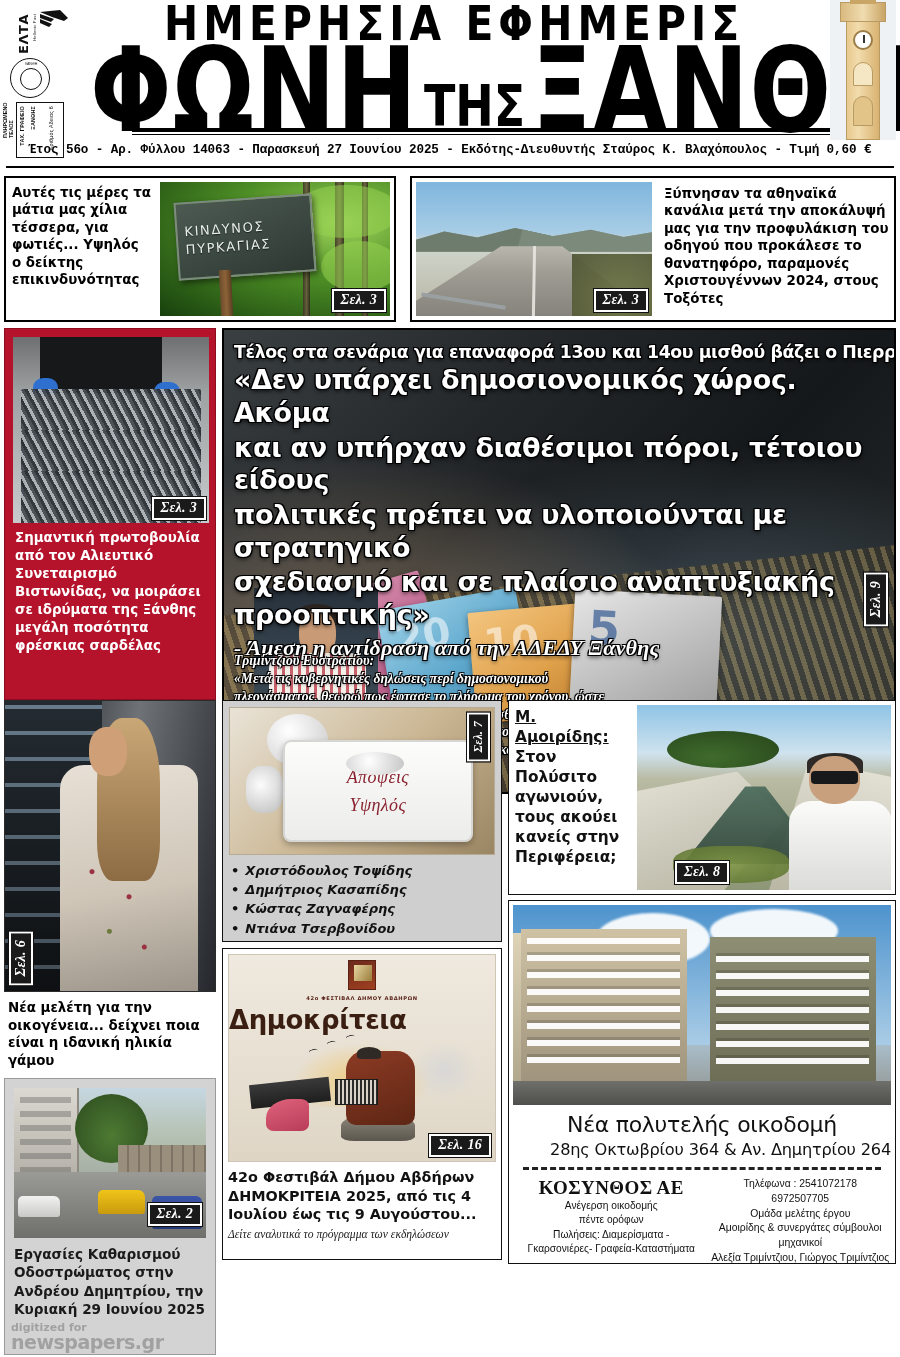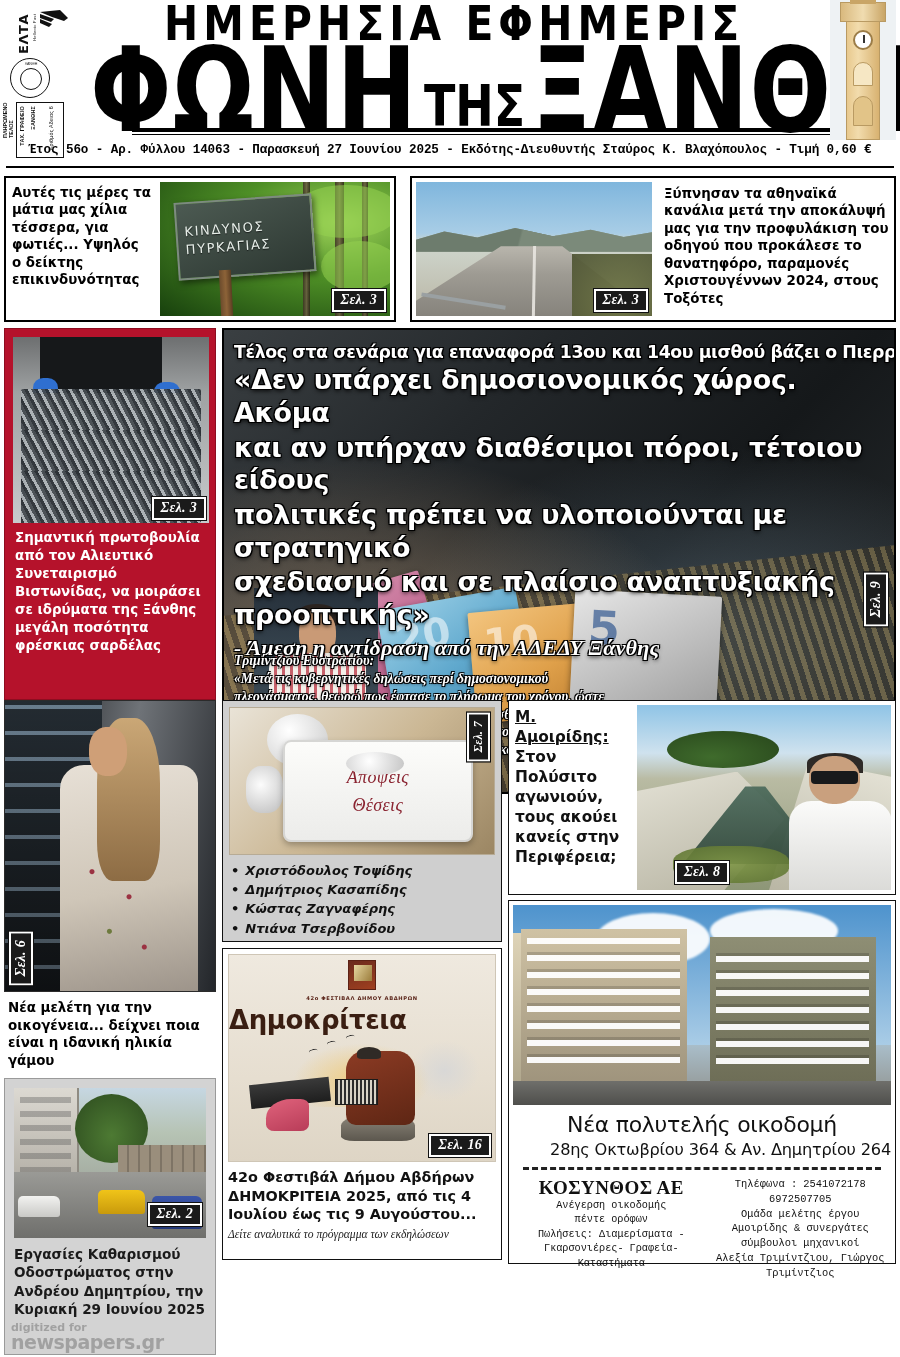--- a/index.html
+++ b/index.html
@@ -738,21 +738,21 @@
     border-top: 3px dashed #222;
   }
   .ad-cols { display:flex; }
   .ad-left { width:52%; text-align:center; }
   .ad-right { width:48%; text-align:center; }
   .ad-brand {
     font-family:"Liberation Serif", serif; font-weight:bold;
     font-size:19px; color:#111; letter-spacing:.4px;
   }
   .ad-small {
-    font-family:Liberation Mono, monospace;
+    font-family:Liberation Sans, sans-serif;
     font-size:10.2px; line-height:1.42; color:#111;
   }
   .ad-small.r { font-size:10.4px; }
 </style>
 </head>
 <body>
 
 <div id="page">
 
   <div class="masthead">
@@ -936,21 +936,21 @@
       </div>
     </div>
 
     <div class="col2">
       <div class="opinions">
         <div class="op-inner">
           <div class="op-figure-head"></div>
           <div class="op-figure-arm2"></div>
           <div class="op-board">
             <span>Απόψεις</span>
-            <span>Θέσεις</span>
+            <span>Υψηλός</span>
           </div>
           <div class="op-figure-arm"></div>
           <div class="sel-badge vert" style="right:4px; top:4px; font-size:12px;">Σελ. 7</div>
         </div>
         <ul class="op-list">
           <li>Χριστόδουλος Τοψίδης</li>
           <li>Δημήτριος Κασαπίδης</li>
           <li>Κώστας Ζαγναφέρης</li>
           <li>Ντιάνα Τσερβονίδου</li>
         </ul>

